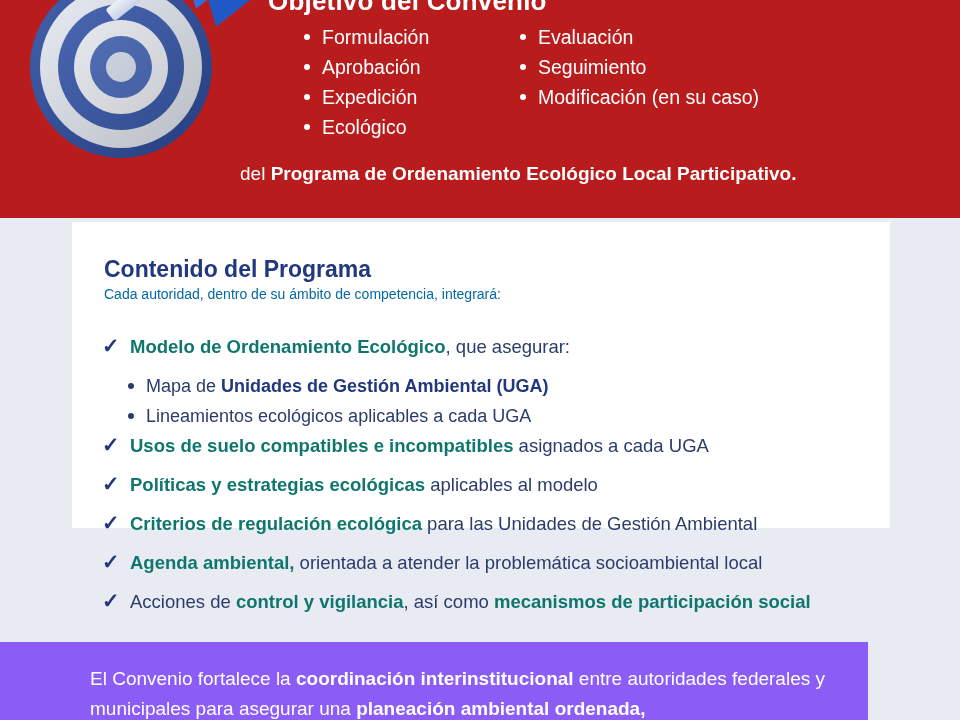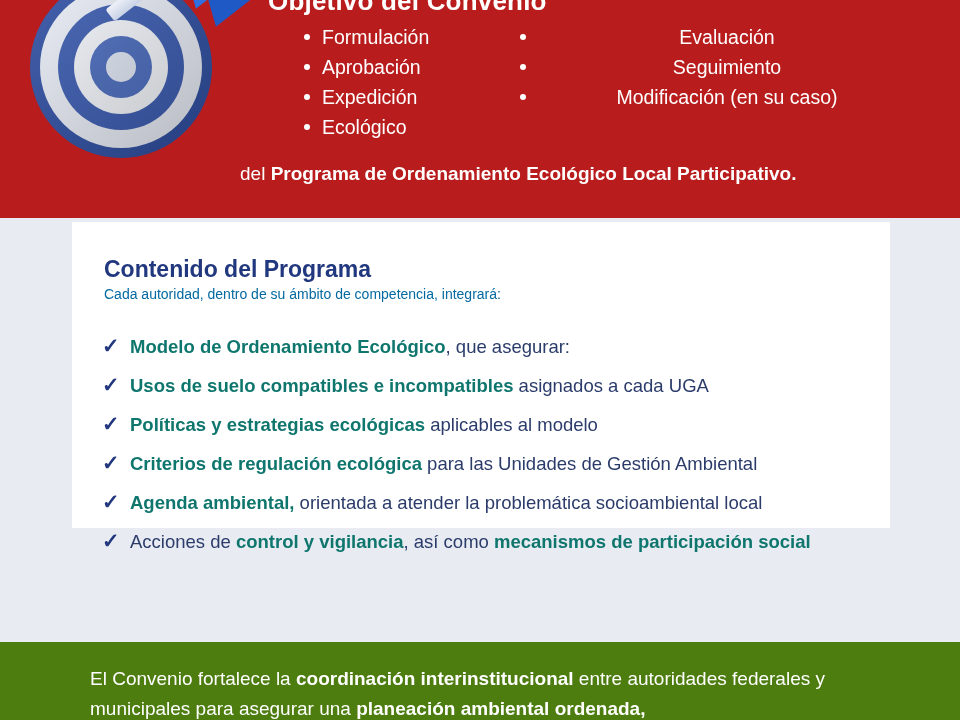--- a/index.html
+++ b/index.html
@@ -85,21 +85,21 @@
   }
   .obj-cols {
     position: absolute;
     left: 300px;
     top: 22px;
     width: 630px;
     display: flex;
     gap: 16px;
   }
   .obj-col { width: 200px; }
-  .obj-col.wide { width: 400px; text-align: center; }
+  .obj-col.wide { width: 400px; }
   .obj-item {
     color: #ffffff;
     font-size: 19.5px;
     line-height: 30px;
     position: relative;
     padding-left: 22px;
     white-space: nowrap;
   }
   .obj-item::before {
     content: "";
@@ -193,23 +193,23 @@
     border-radius: 50%;
     background: #2b3c6b;
   }
   .sub-row b { color: #21377e; font-weight: bold; }
 
   
   .bottom-band {
     position: absolute;
     left: 0;
     top: 642px;
-    width: 960px;
+    width: 868px;
     height: 78px;
-    background: #4d7c0f;
+    background: #8b5cf6;
   }
   .bottom-text {
     position: absolute;
     left: 90px;
     top: 22px;
     width: 790px;
     font-size: 19px;
     line-height: 30px;
     color: #ffffff;
   }
@@ -263,20 +263,28 @@
     <div class="card-title">Contenido del Programa</div>
     <div class="card-sub">Cada autoridad, dentro de su ámbito de competencia, integrará:</div>
 
     <div class="checklist">
 
       <div>
         <div class="chk-row">
           <span class="check">✓</span>
           <b>Modelo de Ordenamiento Ecológico</b><span>, que asegurar:</span>
         </div>
+        <div class="sub-list">
+          <div class="sub-row">
+            <span>Mapa de </span><b>Unidades de Gestión Ambiental (UGA)</b>
+          </div>
+          <div class="sub-row">
+            <span>Lineamientos ecológicos aplicables a cada UGA</span>
+          </div>
+        </div>
       </div>
 
       <div class="chk-row">
         <span class="check">✓</span>
         <b>Usos de suelo compatibles e incompatibles</b><span> asignados a cada UGA</span>
       </div>
 
       <div class="chk-row">
         <span class="check">✓</span>
         <b>Políticas y estrategias ecológicas</b><span> aplicables al modelo</span>

